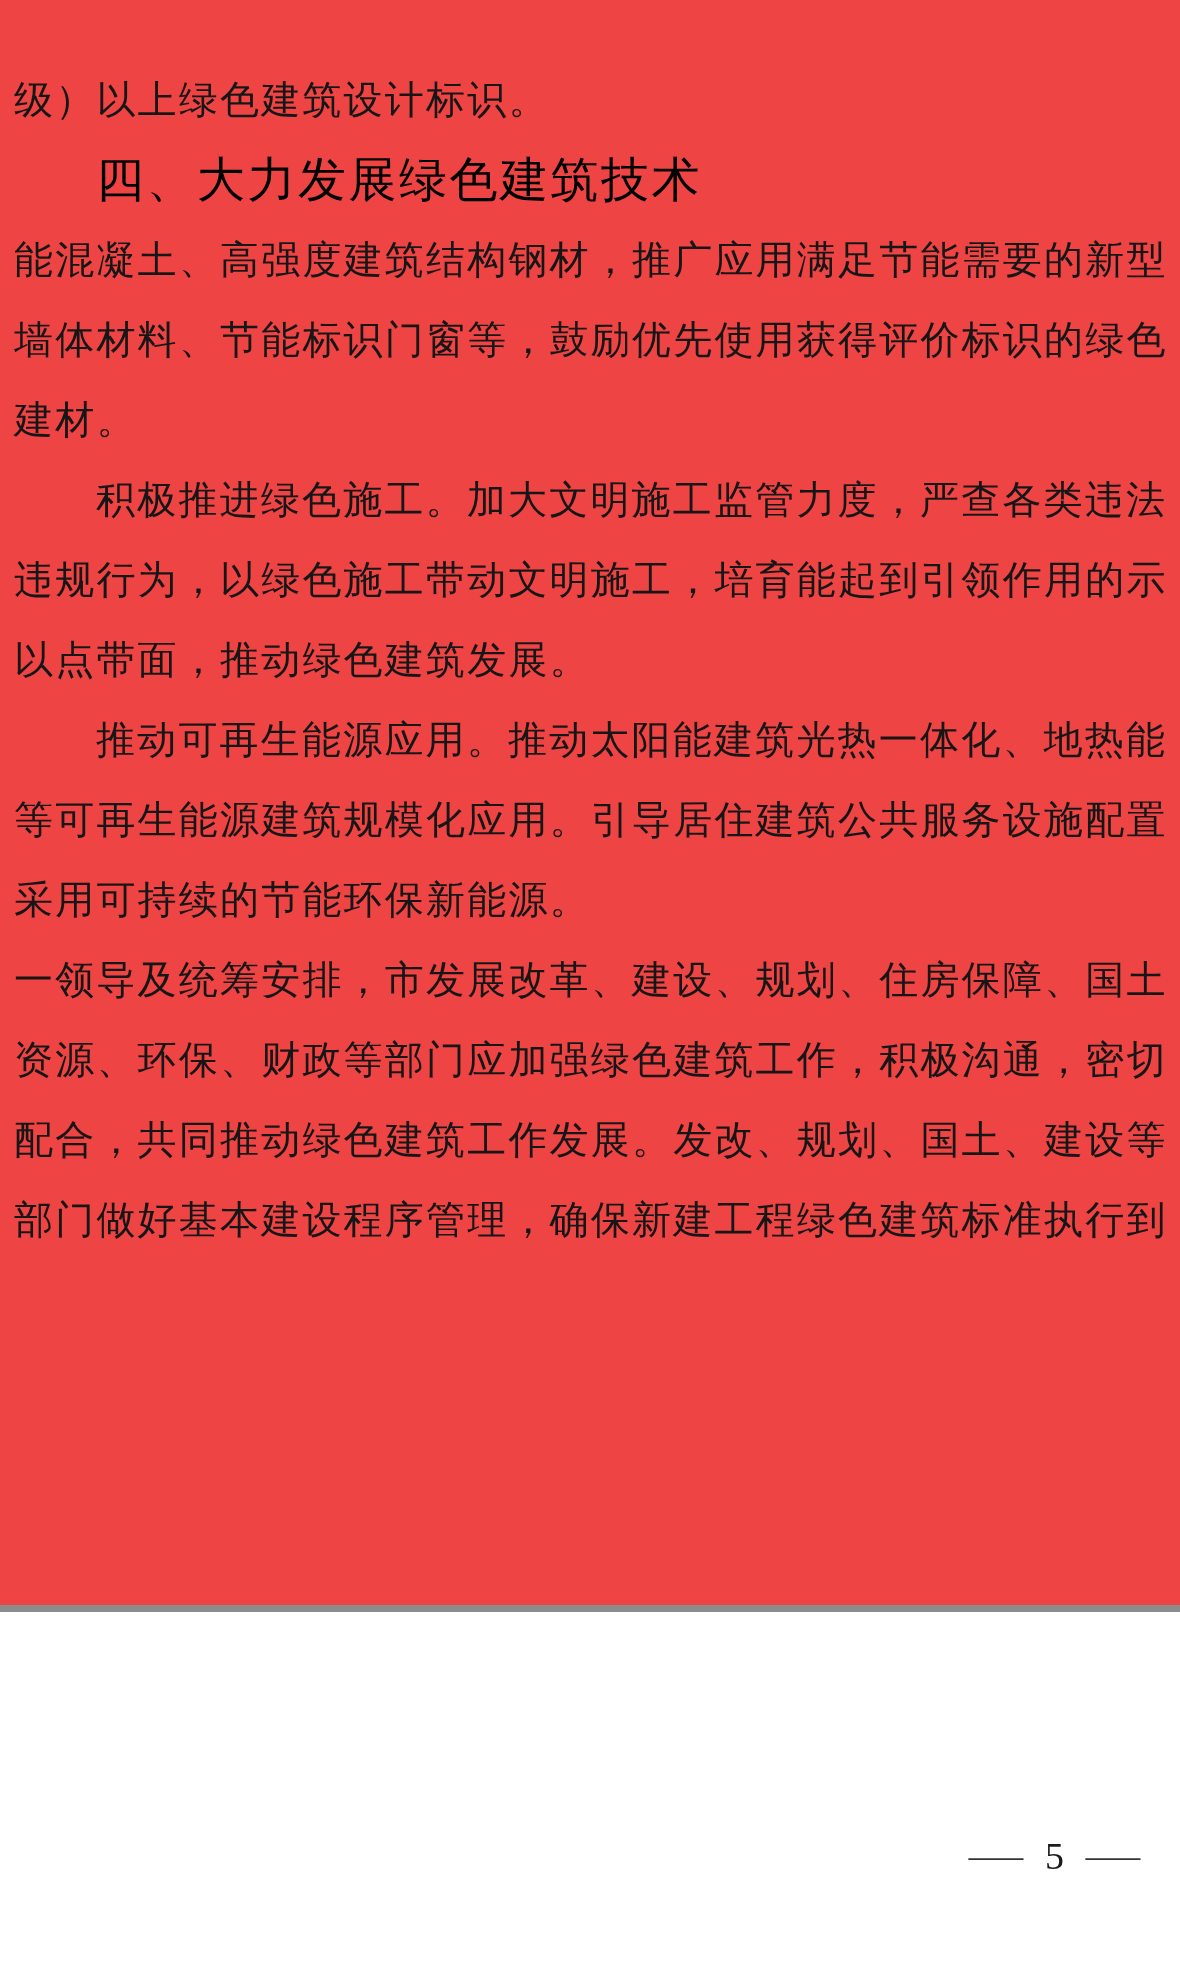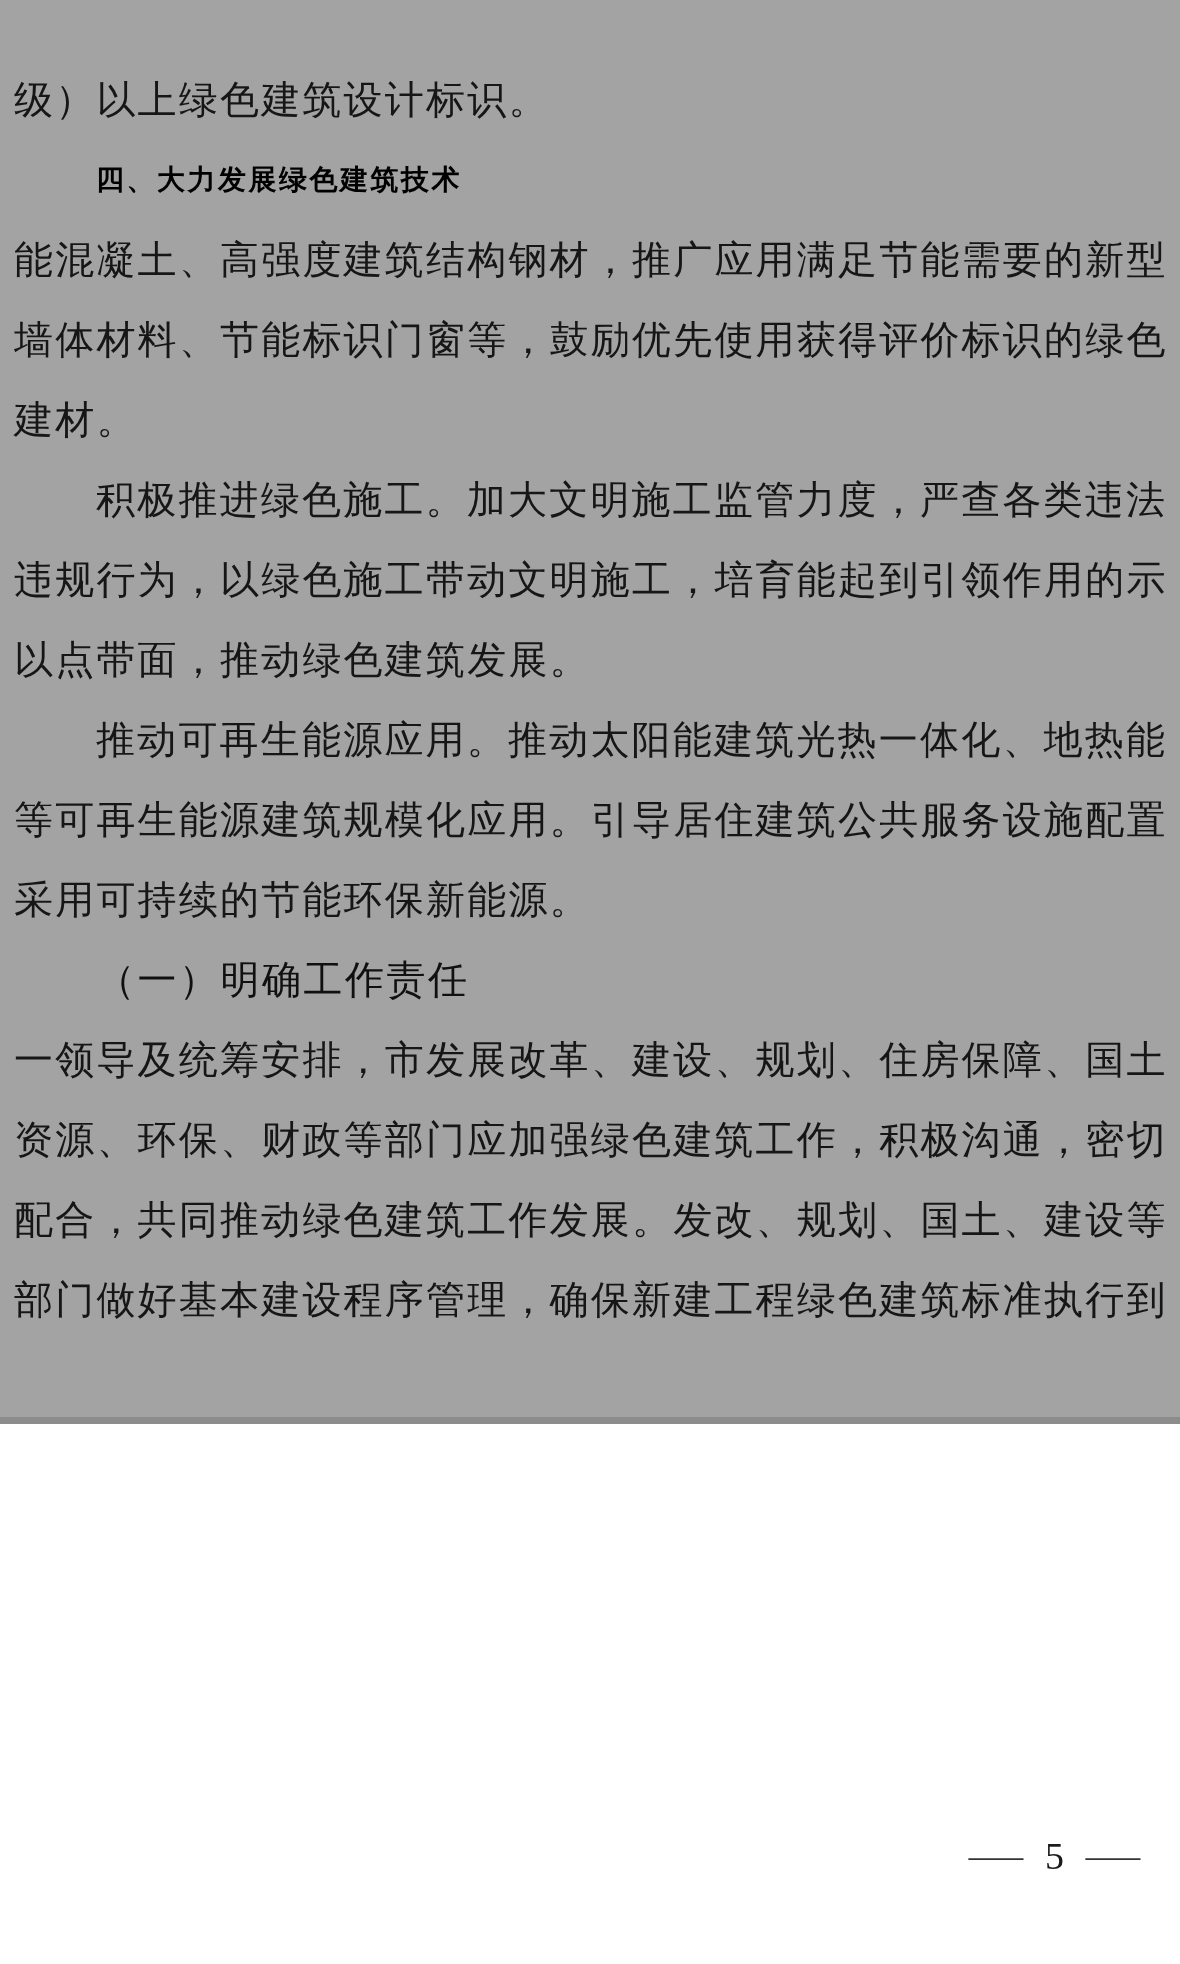--- a/index.html
+++ b/index.html
@@ -8,22 +8,22 @@
     width: 1180px;
     height: 1964px;
     background: #ffffff;
     overflow: hidden;
     font-family: "Liberation Serif", serif;
   }
 
   .page {
     position: relative;
     width: 1180px;
-    height: 1424px;
-    background: #a3a3a3;
+    height: 1612px;
+    background: #ef4444;
   }
 
   .doc-body {
     position: absolute;
     top: 60px;
     left: 0;
     width: 1180px;
     padding: 0 14px;
   }
 
@@ -35,23 +35,23 @@
     color: #161616;
     font-size: 39px;
     letter-spacing: 2.2px;
     font-family: "Liberation Serif", serif;
   }
 
   .line.indent { text-indent: 82px; }
 
   .line.heading {
     font-family: "Liberation Sans", sans-serif;
-    font-weight: 700;
+    font-weight: 400;
     color: #000000;
-    font-size: 28px;
+    font-size: 48px;
     letter-spacing: 2.5px;
   }
 
   .line.subheading {
     font-family: "Liberation Serif", serif;
     font-weight: 500;
     color: #101010;
     font-size: 39px;
     letter-spacing: 2.5px;
   }
@@ -102,21 +102,20 @@
       <div class="line heading indent">四、大力发展绿色建筑技术</div>
       <div class="line body">能混凝土、高强度建筑结构钢材，推广应用满足节能需要的新型</div>
       <div class="line body">墙体材料、节能标识门窗等，鼓励优先使用获得评价标识的绿色</div>
       <div class="line body">建材。</div>
       <div class="line body indent">积极推进绿色施工。加大文明施工监管力度，严查各类违法</div>
       <div class="line body">违规行为，以绿色施工带动文明施工，培育能起到引领作用的示</div>
       <div class="line body">以点带面，推动绿色建筑发展。</div>
       <div class="line body indent">推动可再生能源应用。推动太阳能建筑光热一体化、地热能</div>
       <div class="line body">等可再生能源建筑规模化应用。引导居住建筑公共服务设施配置</div>
       <div class="line body">采用可持续的节能环保新能源。</div>
-      <div class="line subheading indent">（一）明确工作责任</div>
       <div class="line body">一领导及统筹安排，市发展改革、建设、规划、住房保障、国土</div>
       <div class="line body">资源、环保、财政等部门应加强绿色建筑工作，积极沟通，密切</div>
       <div class="line body">配合，共同推动绿色建筑工作发展。发改、规划、国土、建设等</div>
       <div class="line body">部门做好基本建设程序管理，确保新建工程绿色建筑标准执行到</div>
     </div>
 
   <div class="footer">
     <span class="dash">—</span>
     <span class="page-num">5</span>
     <span class="dash">—</span>

